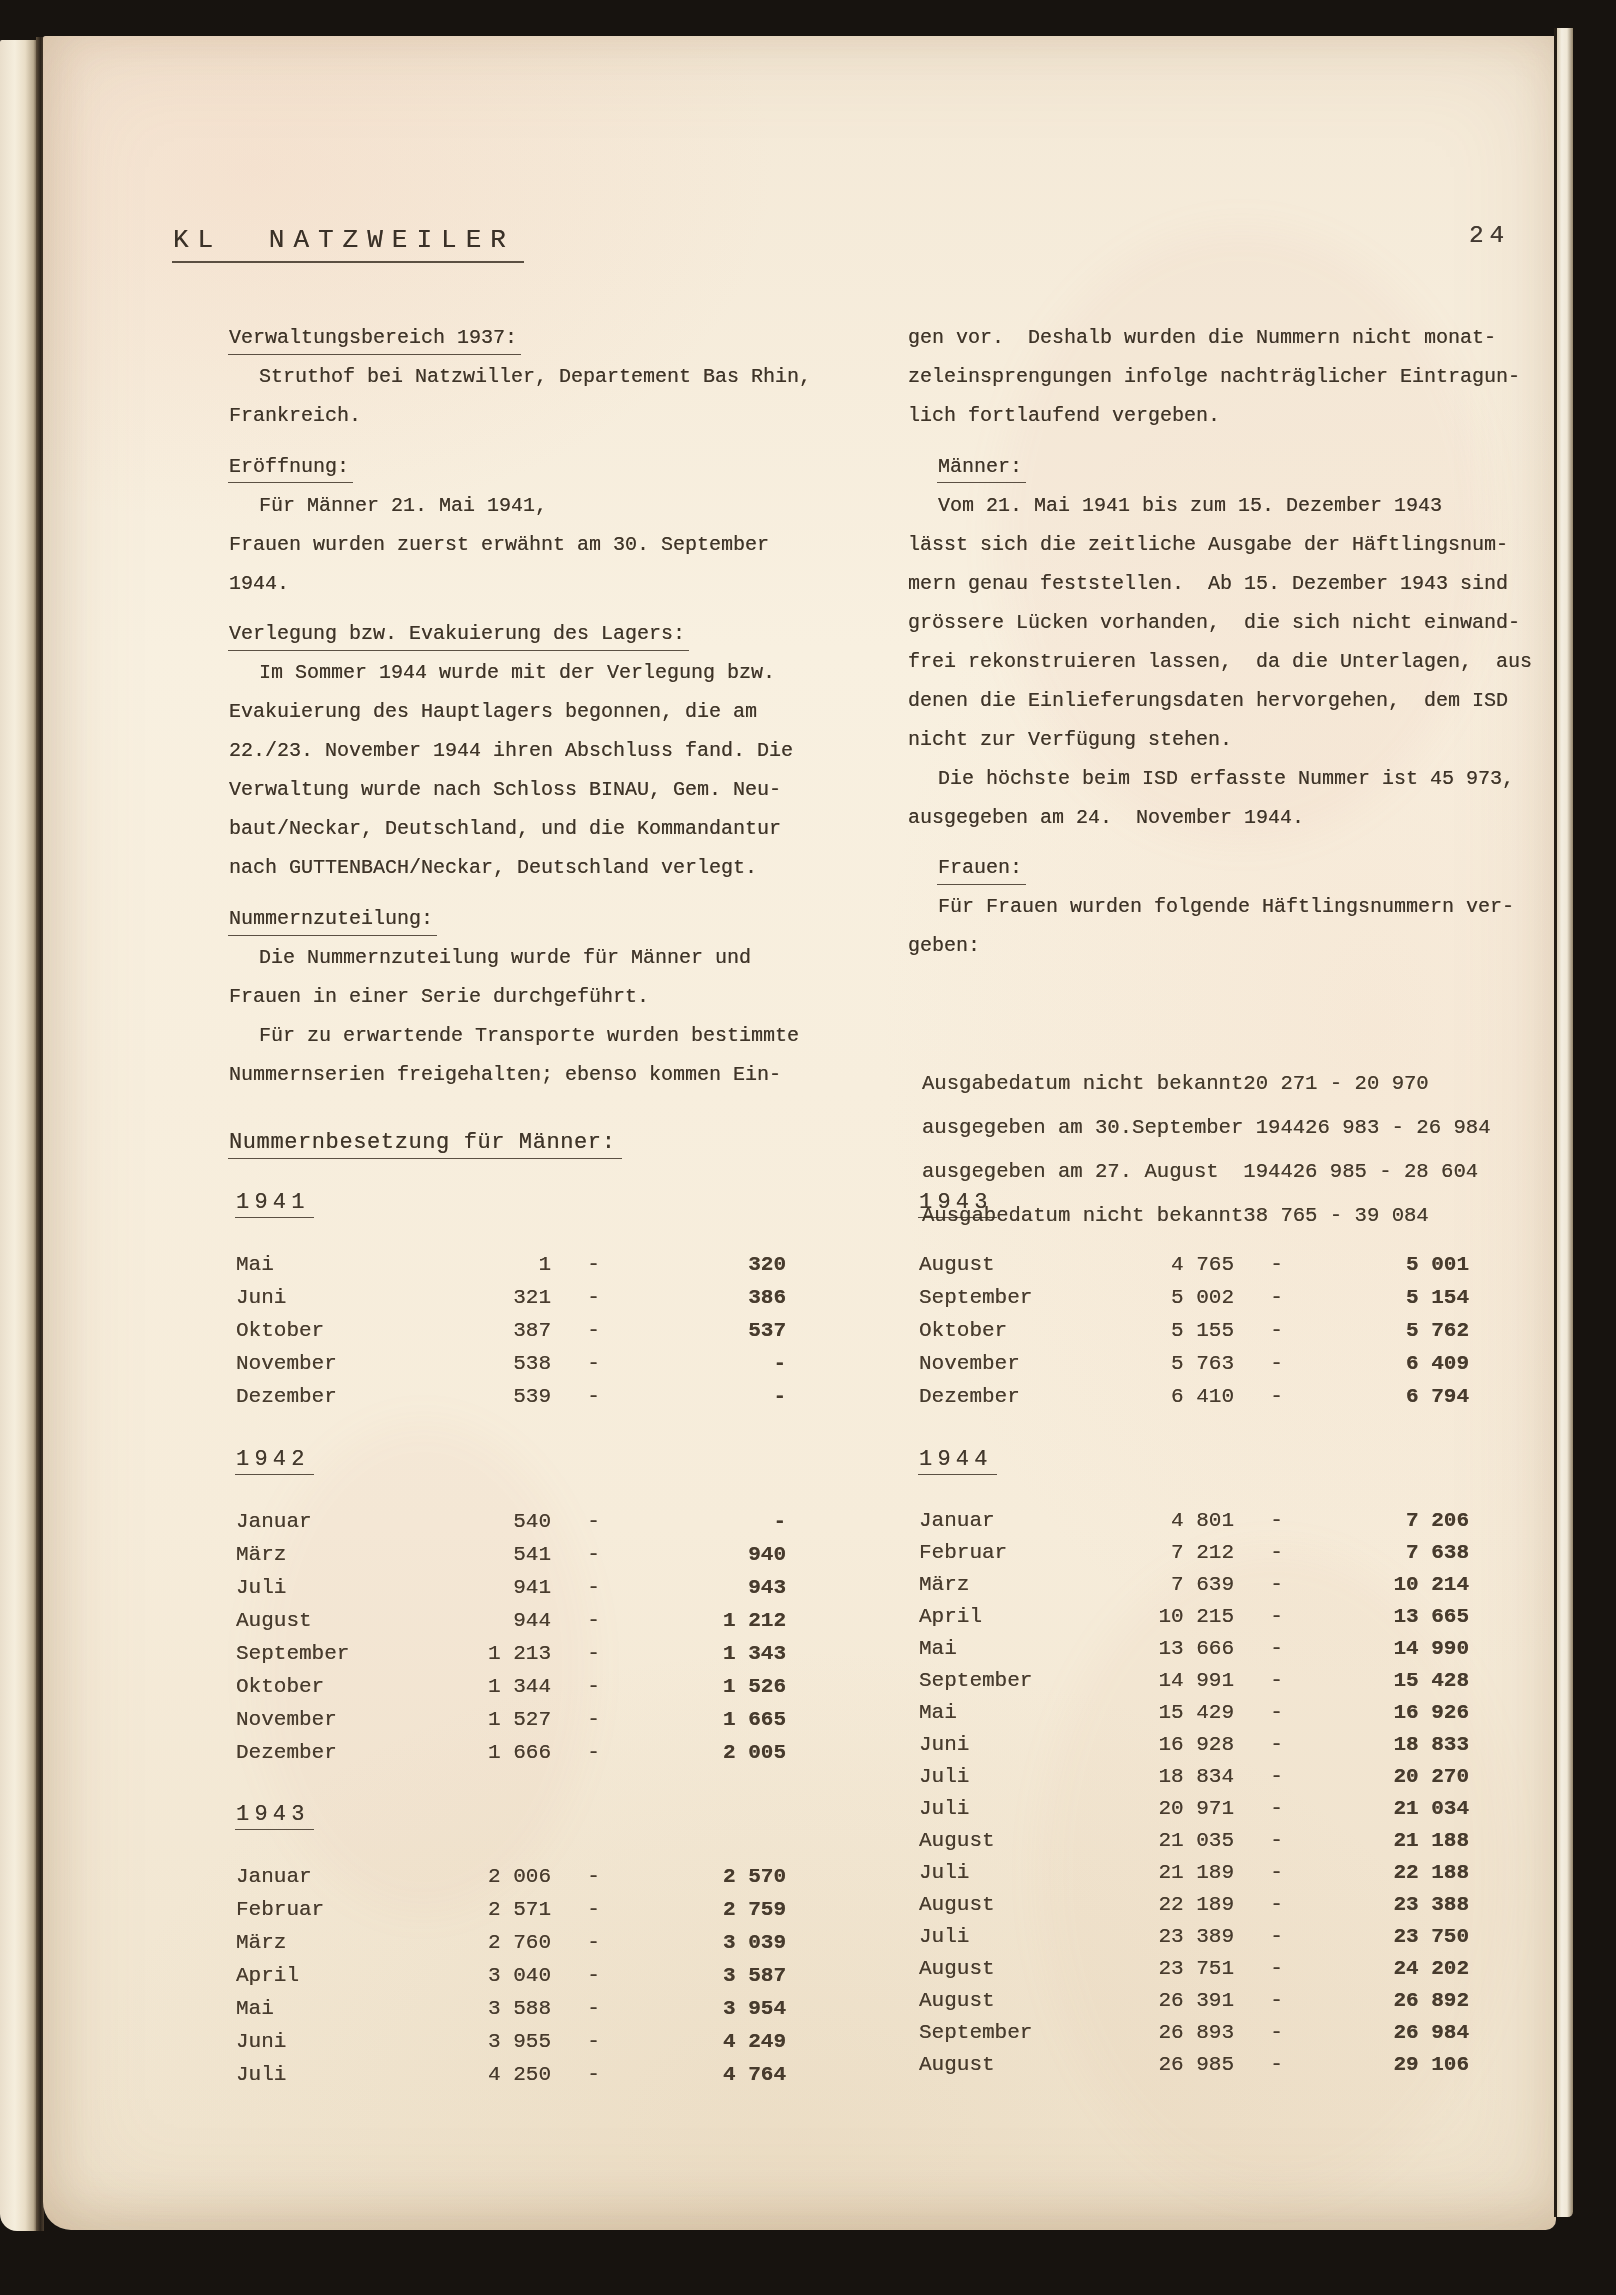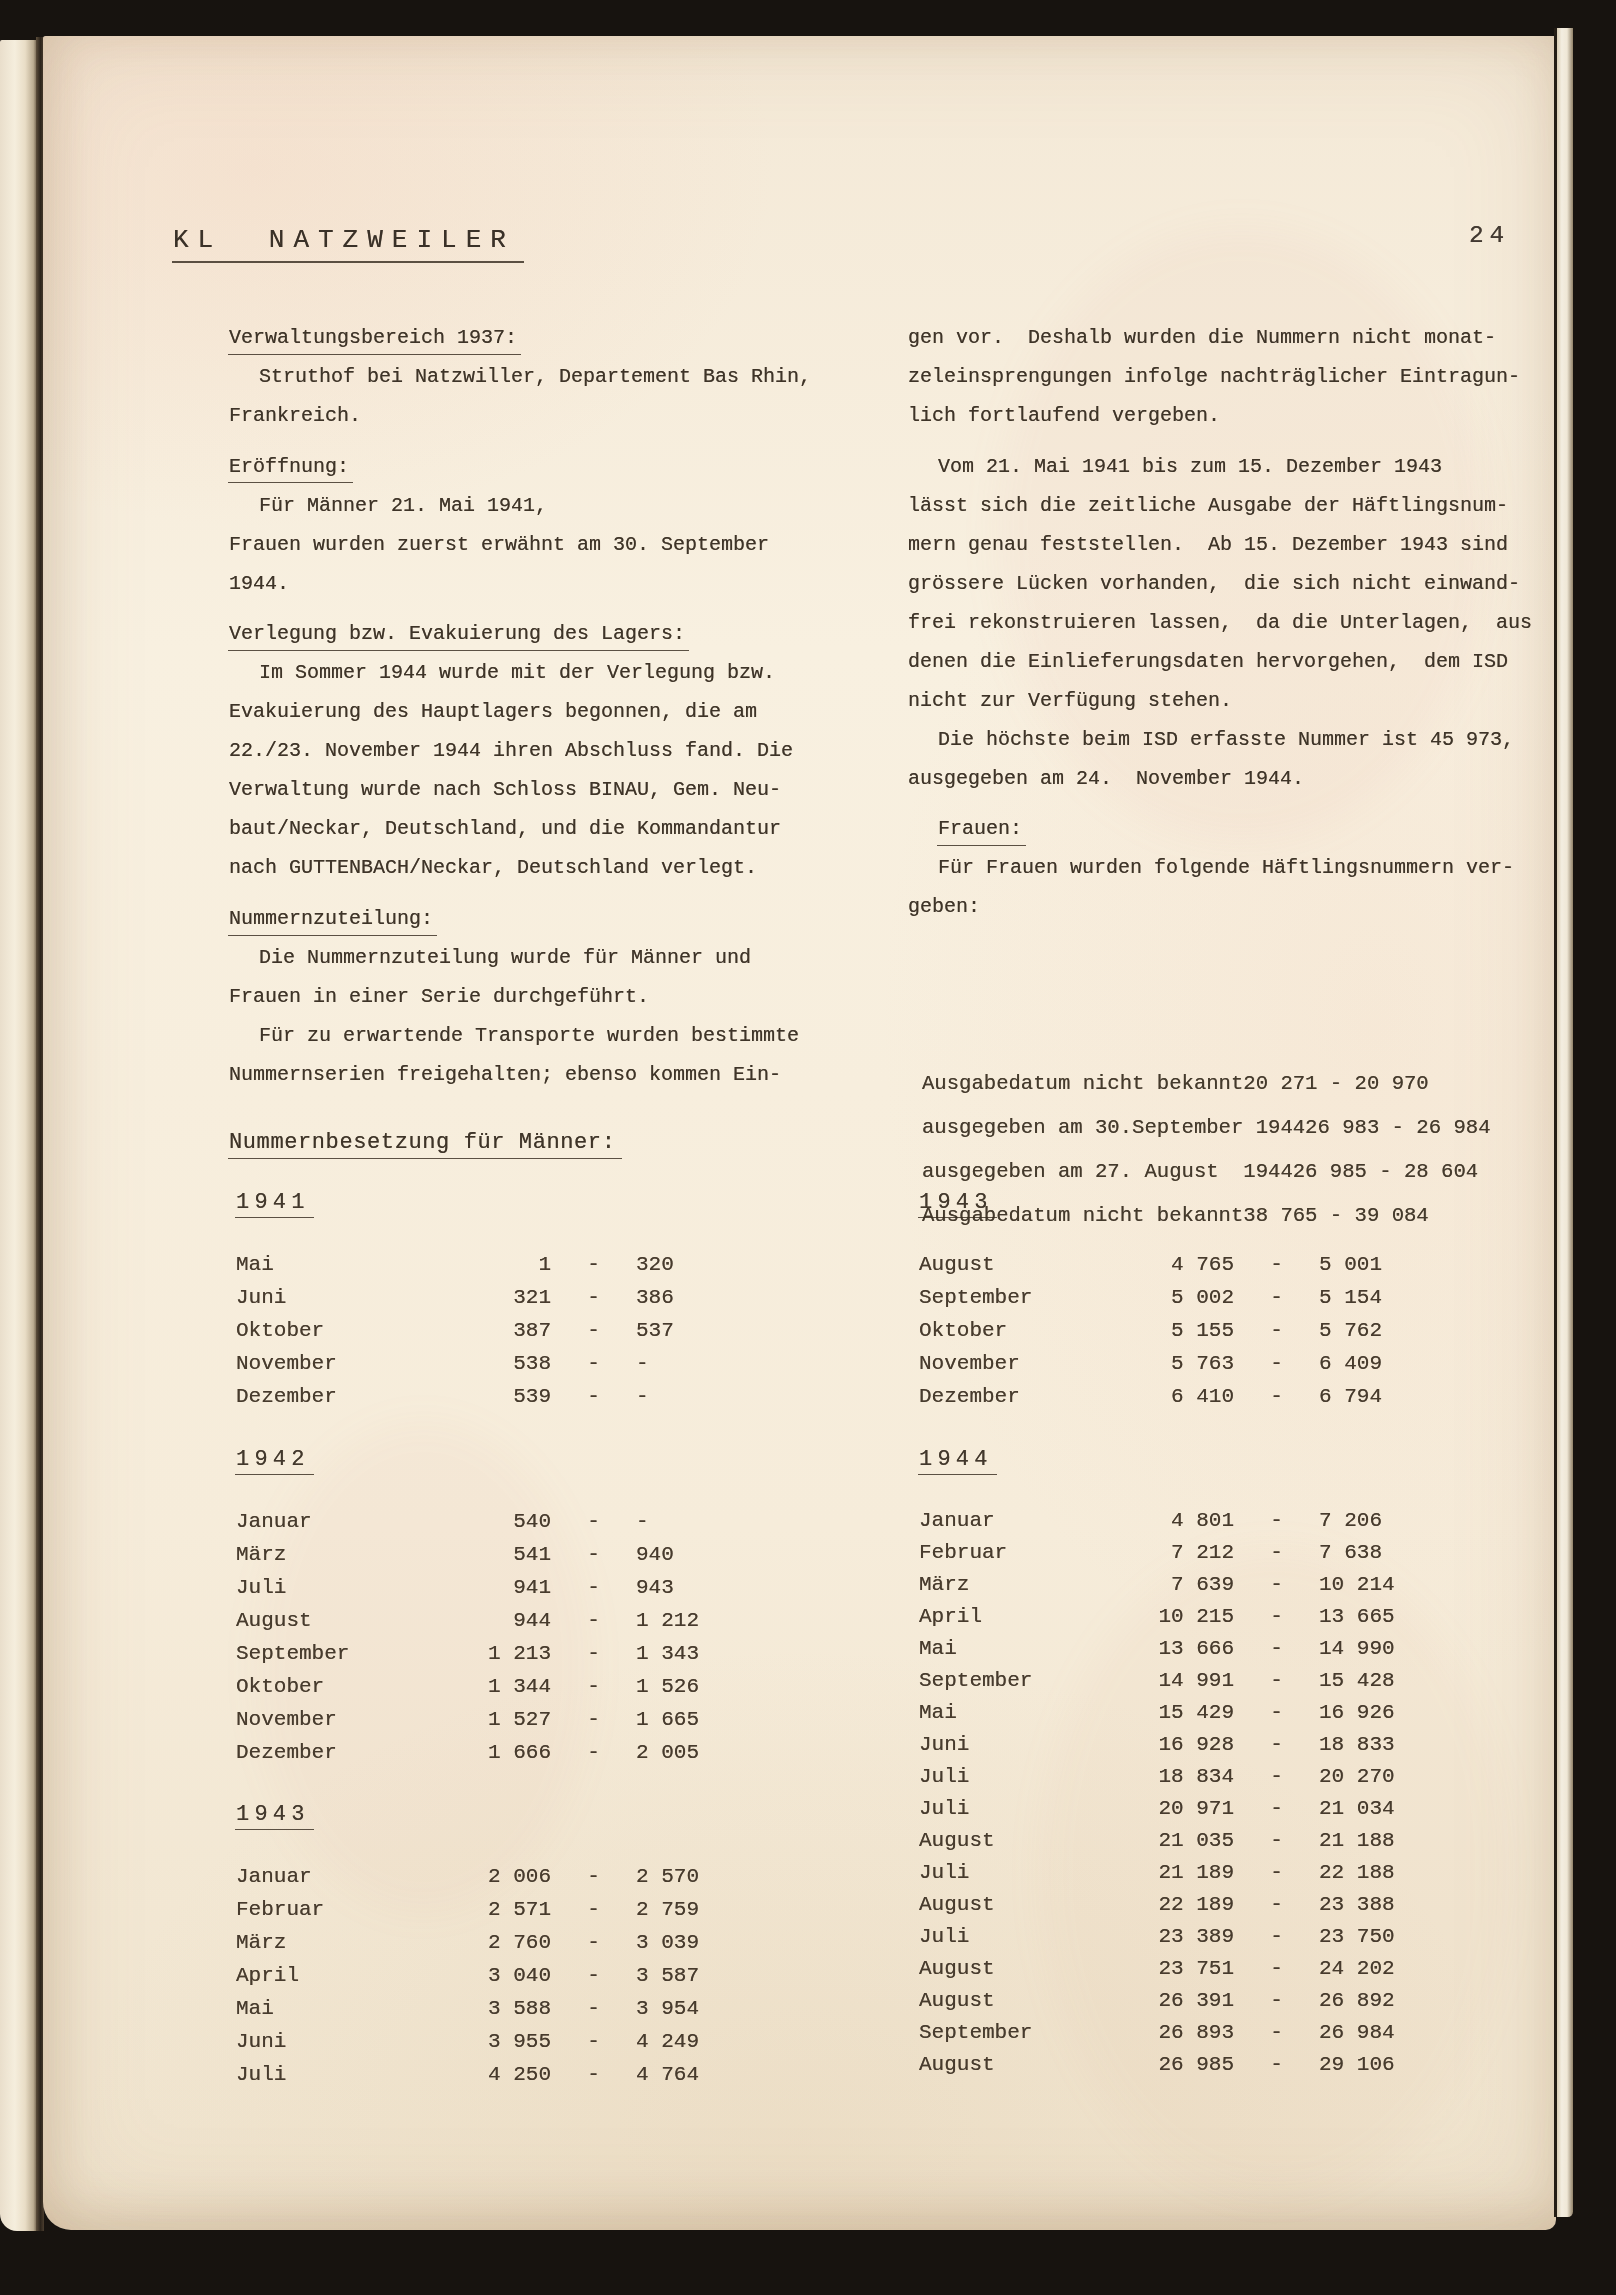--- a/index.html
+++ b/index.html
@@ -94,21 +94,21 @@
   
   .yblock{position:absolute;font-size:21px;color:#473b2d;}
   .yblock .yhead{font-size:22px;letter-spacing:5.2px;color:#42382c;}
   .yblock .rows{margin-top:30px;}
   .trow{display:flex;}
   .yblock .trow{height:33px;align-items:center;}
   .yblock.t44 .trow{height:32px;}
   .tmonth{width:180px;white-space:pre;}
   .tstart{width:135px;text-align:right;white-space:pre;}
   .tdash{width:85px;text-align:center;}
-  .tend{width:150px;white-space:pre;}
+  .tend{width:150px;text-align:right;white-space:pre;font-weight:bold;}
 
   .yblock.l41{left:193px;top:1154px;}
   .yblock.l42{left:193px;top:1411px;}
   .yblock.l43{left:193px;top:1766px;}
   .yblock.r43{left:876px;top:1154px;}
   .yblock.r44{left:876px;top:1411px;}
 </style>
 </head>
 <body>
 
@@ -154,20 +154,21 @@
       </section>
     </div>
 
     <div class="col right">
       <section>
         <div class="line">gen vor.  Deshalb wurden die Nummern nicht monat-</div>
         <div class="line">zeleinsprengungen infolge nachträglicher Eintragun-</div>
         <div class="line">lich fortlaufend vergeben.</div>
       </section>
       <section>
+        <div class="hline hind"><span class="ul">Männer:</span></div>
         <div class="line ind">Vom 21. Mai 1941 bis zum 15. Dezember 1943</div>
         <div class="line">lässt sich die zeitliche Ausgabe der Häftlingsnum-</div>
         <div class="line">mern genau feststellen.  Ab 15. Dezember 1943 sind</div>
         <div class="line">grössere Lücken vorhanden,  die sich nicht einwand-</div>
         <div class="line">frei rekonstruieren lassen,  da die Unterlagen,  aus</div>
         <div class="line">denen die Einlieferungsdaten hervorgehen,  dem ISD</div>
         <div class="line">nicht zur Verfügung stehen.</div>
         <div class="line ind">Die höchste beim ISD erfasste Nummer ist 45 973,</div>
         <div class="line">ausgegeben am 24.  November 1944.</div>
       </section>

